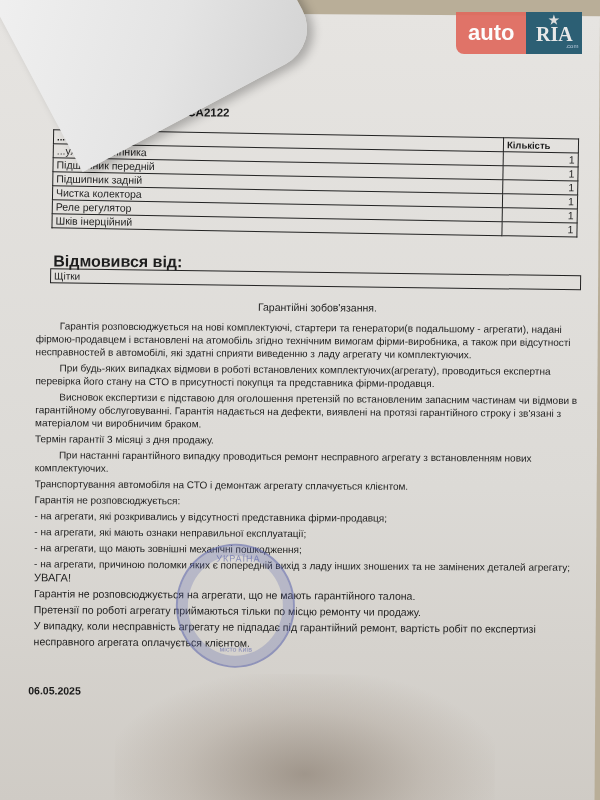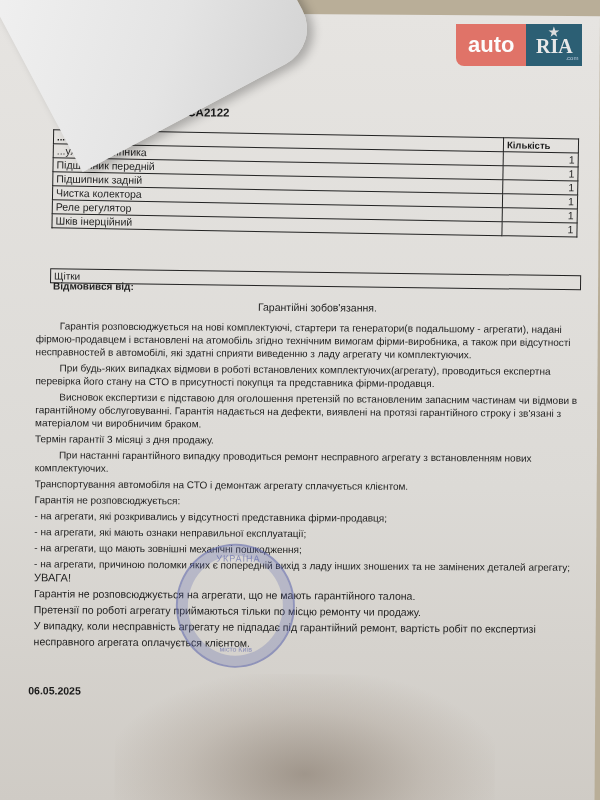--- a/index.html
+++ b/index.html
@@ -36,21 +36,21 @@
       position: absolute; left: 54px; top: 117px; width: 526px;
       border-collapse: collapse; font-size: 10.5px; color: #1e1e1e;
       transform: rotate(0.6deg); transform-origin: 0 0;
     }
     table.items td, table.items th {
       border: 1px solid #222; padding: 0 3px; height: 13px; line-height: 13px;
     }
     table.items th { font-weight: bold; text-align: left; font-size: 9.5px; }
     table.items td.qty { text-align: right; width: 68px; }
     .refused-label {
-      position: absolute; left: 55px; top: 240px; font-weight: bold; font-size: 10px; color: #1e1e1e; margin-top: 28px;
+      position: absolute; left: 55px; top: 240px; font-weight: bold; font-size: 16px; color: #1e1e1e;
     }
     .refused-box {
       position: absolute; left: 52px; top: 256px; width: 526px; height: 13px;
       border: 1px solid #222; font-size: 10px; line-height: 13px; padding-left: 3px; color: #1e1e1e;
       transform: rotate(0.35deg); transform-origin: 0 0;
     }
     .title {
       position: absolute; left: 260px; top: 287px; font-size: 10.5px; color: #222;
     }
     .body-text {
@@ -71,21 +71,21 @@
     .stamp-top {
       position: absolute; left: 38px; top: 8px; font-size: 9px; font-weight: normal; color: rgba(80,90,170,0.6); letter-spacing: 1px;
     }
     .stamp-bottom {
       position: absolute; left: 42px; top: 100px; font-size: 7px; color: rgba(80,90,170,0.6);
     }
     .footer-date {
       position: absolute; left: 33px; top: 672px; font-weight: bold; font-size: 10.5px; color: #1a1a1a;
     }
     .logo {
-      position: absolute; left: 456px; top: 12px; height: 42px; display: flex; z-index: 10; margin-top: 12px;
+      position: absolute; left: 456px; top: 12px; height: 42px; display: flex; z-index: 10;
     }
     .logo-auto {
       background: #e06a5e; color: #fff; font-size: 22px; font-weight: bold;
       padding: 0 12px; line-height: 42px; border-radius: 0 0 0 8px; opacity: 0.92;
     }
     .logo-ria {
       background: #2c5f74; color: #e8e8e8; font-family: "Liberation Serif", serif; font-size: 20px; font-weight: bold;
       width: 56px; text-align: center; line-height: 44px; position: relative;
     }
     .logo-ria .star { position: absolute; left: 22px; top: -14px; font-size: 12px; color: #ddd; }

